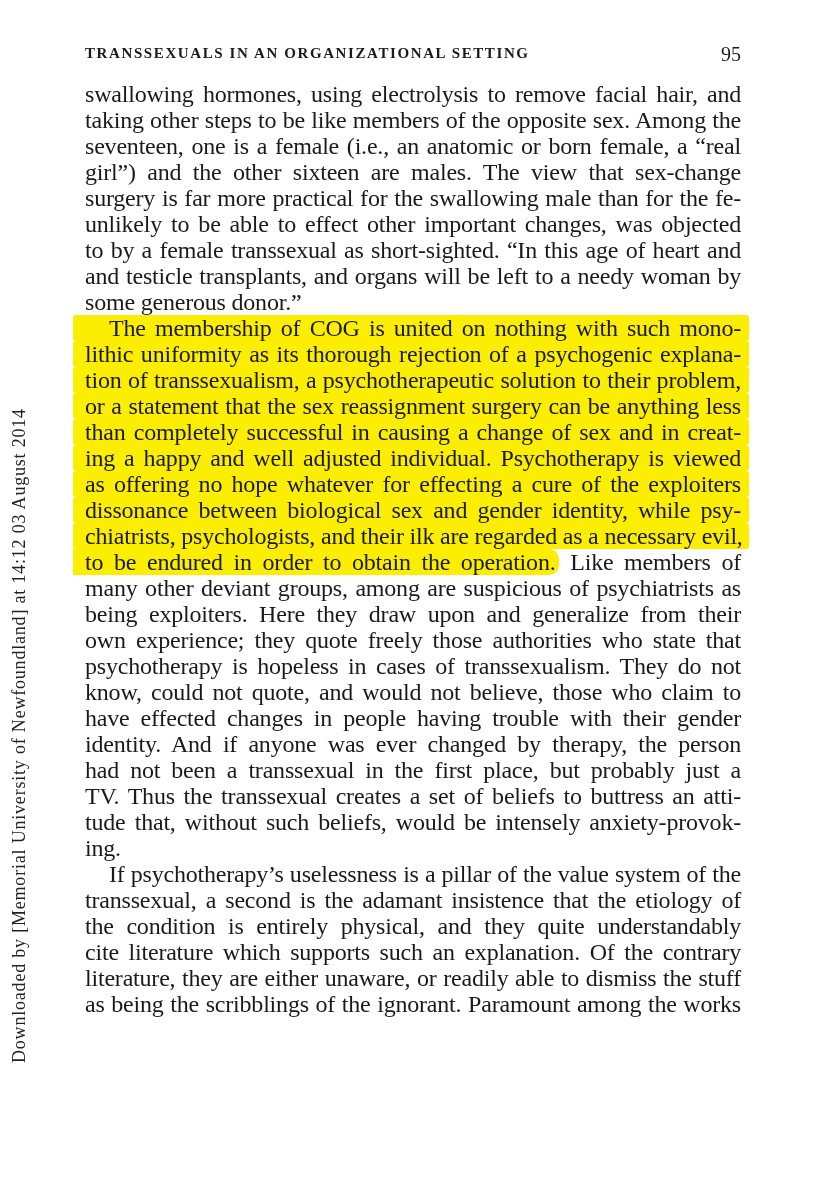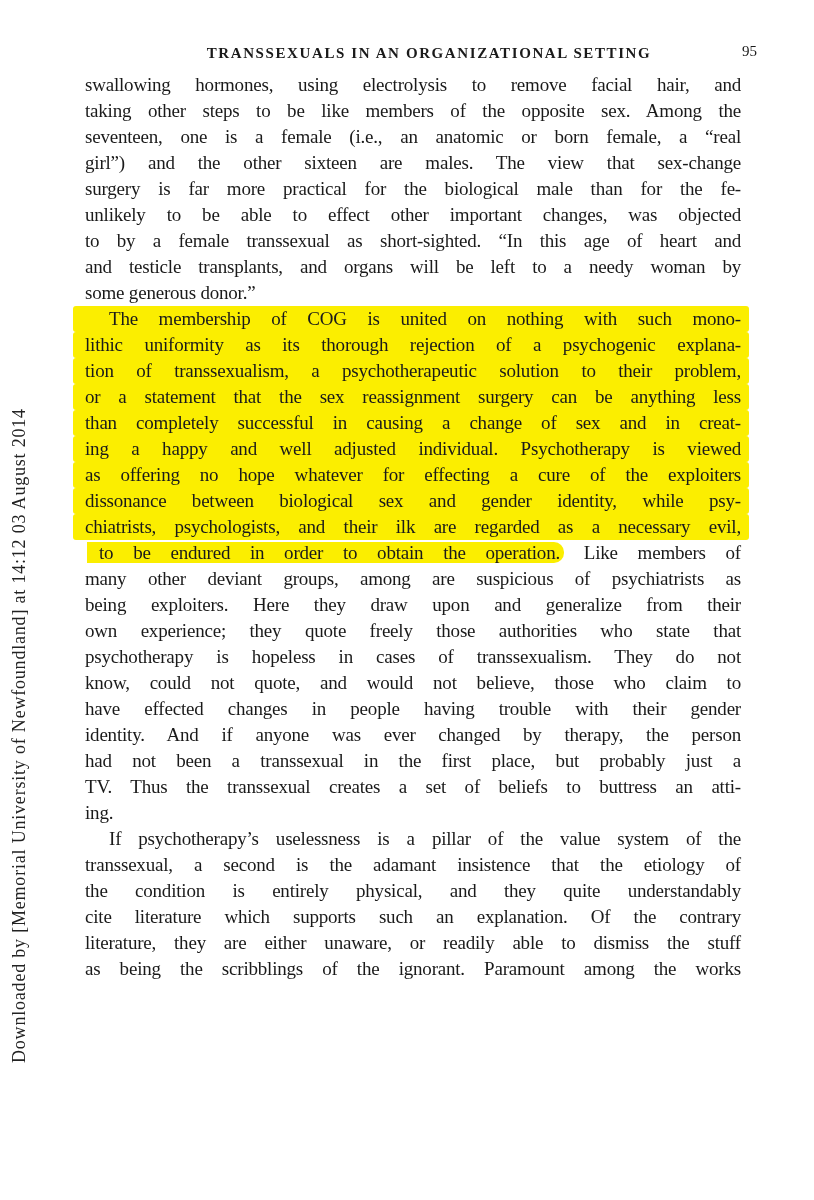--- a/index.html
+++ b/index.html
@@ -7,43 +7,42 @@
     position: relative;
     width: 814px;
     height: 1200px;
     background: var(--bg, #ffffff);
     font-family: "Liberation Serif", serif;
     color: var(--ink, #1a1a1a);
     overflow: hidden;
   }
   .running-header {
     position: absolute;
-    left: 101px;
+    left: 85px;
     top: 45px;
     width: 656px;
-    text-align: center;
     font-size: 15px;
     font-weight: 700;
     letter-spacing: 1.6px;
     color: var(--ink, #1a1a1a);
   }
   .page-number {
     position: absolute;
     right: 0;
     top: -2px;
-    font-size: 15px;
+    font-size: 20px;
     font-weight: 400;
     letter-spacing: 0;
   }
   .body-text {
     position: absolute;
     left: 85px;
-    top: 72px;
+    top: 81px;
     width: 656px;
-    font-size: 19px;
+    font-size: 24px;
     letter-spacing: -0.2px;
   }
   .line {
     height: 26px;
     line-height: 26px;
     text-align: justify;
     text-align-last: justify;
     white-space: nowrap;
   }
   .line.last {
@@ -56,21 +55,20 @@
   .line.full-hl {
     background: var(--hl, #fbee00);
     box-shadow: -12px 0 0 var(--hl, #fbee00), 8px 0 0 var(--hl, #fbee00);
     border-radius: 3px;
   }
   .seg-hl {
     background: var(--hl, #fbee00);
     box-shadow: -12px 0 0 var(--hl, #fbee00);
     padding-right: 4px;
     border-radius: 0 10px 10px 0;
-    margin-left: 14px;
   }
   .watermark {
     position: absolute;
     left: 9px;
     top: 1063px;
     transform-origin: 0 0;
     transform: rotate(-90deg);
     white-space: nowrap;
     font-size: 18px;
     letter-spacing: 0.8px;
@@ -87,21 +85,21 @@
   <div class="running-header">
     <span>TRANSSEXUALS IN AN ORGANIZATIONAL SETTING</span>
     <span class="page-number">95</span>
   </div>
 
   <div class="body-text" id="body-text">
       <div class="line"><span>swallowing hormones, using electrolysis to remove facial hair, and</span></div>
       <div class="line"><span>taking other steps to be like members of the opposite sex. Among the</span></div>
       <div class="line"><span>seventeen, one is a female (i.e., an anatomic or born female, a “real</span></div>
       <div class="line"><span>girl”) and the other sixteen are males. The view that sex-change</span></div>
-      <div class="line"><span>surgery is far more practical for the biological male than for the fe-</span></div>
+      <div class="line"><span>surgery is far more practical for the swallowing male than for the fe-</span></div>
       <div class="line"><span>unlikely to be able to effect other important changes, was objected</span></div>
       <div class="line"><span>to by a female transsexual as short-sighted. “In this age of heart and</span></div>
       <div class="line"><span>and testicle transplants, and organs will be left to a needy woman by</span></div>
       <div class="line last"><span>some generous donor.”</span></div>
       <div class="line indent full-hl"><span>The membership of COG is united on nothing with such mono-</span></div>
       <div class="line full-hl"><span>lithic uniformity as its thorough rejection of a psychogenic explana-</span></div>
       <div class="line full-hl"><span>tion of transsexualism, a psychotherapeutic solution to their problem,</span></div>
       <div class="line full-hl"><span>or a statement that the sex reassignment surgery can be anything less</span></div>
       <div class="line full-hl"><span>than completely successful in causing a change of sex and in creat-</span></div>
       <div class="line full-hl"><span>ing a happy and well adjusted individual. Psychotherapy is viewed</span></div>
@@ -111,20 +109,21 @@
       <div class="line"><span class="seg-hl">to be endured in order to obtain the operation.</span><span> Like members of</span></div>
       <div class="line"><span>many other deviant groups, among are suspicious of psychiatrists as</span></div>
       <div class="line"><span>being exploiters. Here they draw upon and generalize from their</span></div>
       <div class="line"><span>own experience; they quote freely those authorities who state that</span></div>
       <div class="line"><span>psychotherapy is hopeless in cases of transsexualism. They do not</span></div>
       <div class="line"><span>know, could not quote, and would not believe, those who claim to</span></div>
       <div class="line"><span>have effected changes in people having trouble with their gender</span></div>
       <div class="line"><span>identity. And if anyone was ever changed by therapy, the person</span></div>
       <div class="line"><span>had not been a transsexual in the first place, but probably just a</span></div>
       <div class="line"><span>TV. Thus the transsexual creates a set of beliefs to buttress an atti-</span></div>
+      <div class="line"><span>tude that, without such beliefs, would be intensely anxiety-provok-</span></div>
       <div class="line last"><span>ing.</span></div>
       <div class="line indent"><span>If psychotherapy’s uselessness is a pillar of the value system of the</span></div>
       <div class="line"><span>transsexual, a second is the adamant insistence that the etiology of</span></div>
       <div class="line"><span>the condition is entirely physical, and they quite understandably</span></div>
       <div class="line"><span>cite literature which supports such an explanation. Of the contrary</span></div>
       <div class="line"><span>literature, they are either unaware, or readily able to dismiss the stuff</span></div>
       <div class="line"><span>as being the scribblings of the ignorant. Paramount among the works</span></div>
     </div>
 
 </div>

